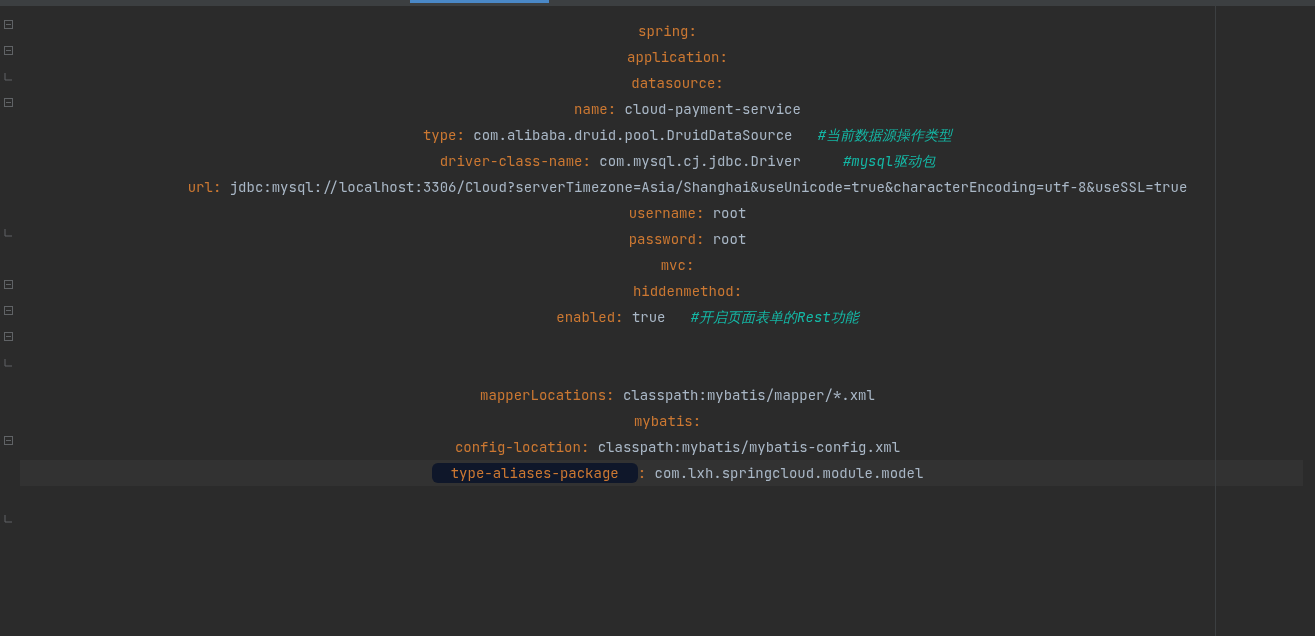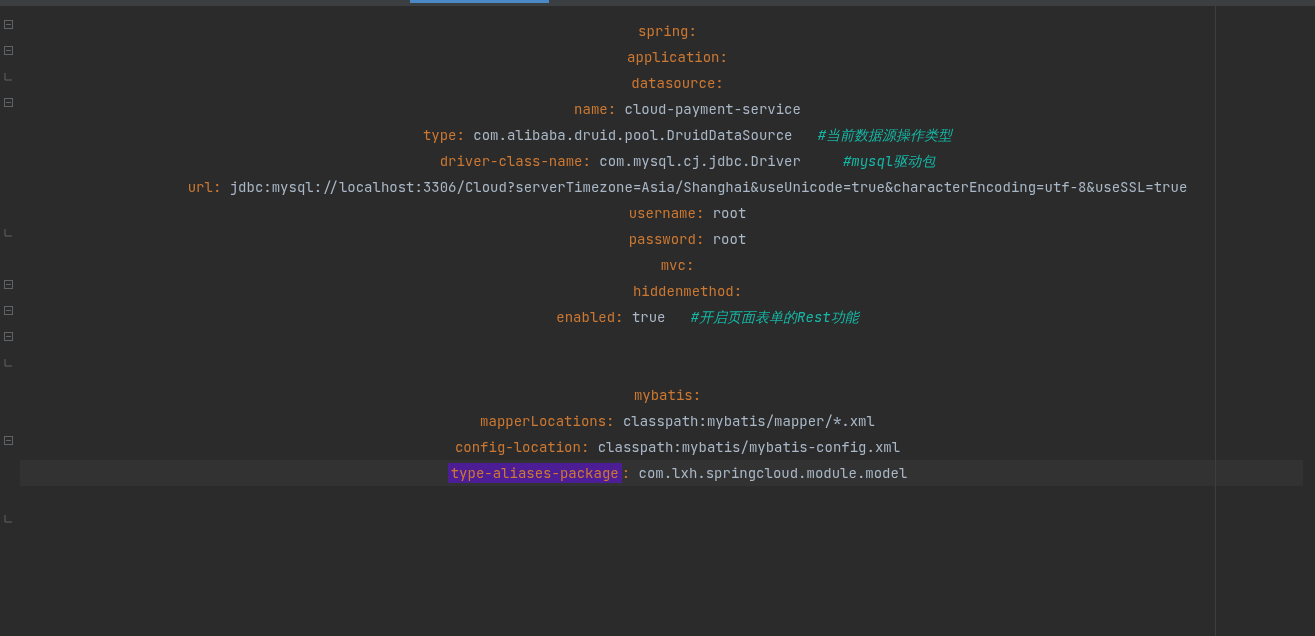--- a/index.html
+++ b/index.html
@@ -74,23 +74,24 @@
     }
     .key { color: #cc7832; }
     .val { color: #a9b7c6; }
     .colon { color: #cc7832; }
     .comment { color: #14b8a6; font-style: italic; }
     .ind1 { padding-left: 20px; }
     .ind2 { padding-left: 40px; }
     .ind3 { padding-left: 60px; }
     .ind4 { padding-left: 80px; }
     .type-aliases-key {
-      background: #4c1d95;
+      background: #0f172a;
       color: #cc7832;
-      padding: 1px 3px;
+      padding: 1px 19px;
+      border-radius: 6px;
     }
     .right-scrollbar {
       position: absolute;
       right: 0;
       top: 6px;
       bottom: 0;
       width: 12px;
       background: #2b2b2b;
     }
     .right-margin-line {
@@ -192,21 +193,21 @@
     <div class="line ind2"><span class="key">type</span><span class="colon">: </span><span class="val">com.alibaba.druid.pool.DruidDataSource</span><span>   </span><span class="comment">#当前数据源操作类型</span></div>
     <div class="line ind2"><span class="key">driver-class-name</span><span class="colon">: </span><span class="val">com.mysql.cj.jdbc.Driver</span><span>     </span><span class="comment">#mysql驱动包</span></div>
     <div class="line ind2"><span class="key">url</span><span class="colon">: </span><span class="val">jdbc:mysql://localhost:3306/Cloud?serverTimezone=Asia/Shanghai&amp;useUnicode=true&amp;characterEncoding=utf-8&amp;useSSL=true</span></div>
     <div class="line ind2"><span class="key">username</span><span class="colon">: </span><span class="val">root</span></div>
     <div class="line ind2"><span class="key">password</span><span class="colon">: </span><span class="val">root</span></div>
     <div class="line ind1"><span class="key">mvc</span><span class="colon">:</span></div>
     <div class="line ind2"><span class="key">hiddenmethod</span><span class="colon">:</span></div>
     <div class="line ind4"><span class="key">enabled</span><span class="colon">: </span><span class="val">true</span><span>   </span><span class="comment">#开启页面表单的Rest功能</span></div>
     <div class="line"></div>
     <div class="line"></div>
+    <div class="line ind1"><span class="key">mapperLocations</span><span class="colon">: </span><span class="val">classpath:mybatis/mapper/*.xml</span></div>
     <div class="line"><span class="key">mybatis</span><span class="colon">:</span></div>
-    <div class="line ind1"><span class="key">mapperLocations</span><span class="colon">: </span><span class="val">classpath:mybatis/mapper/*.xml</span></div>
     <div class="line ind1"><span class="key">config-location</span><span class="colon">: </span><span class="val">classpath:mybatis/mybatis-config.xml</span></div>
     <div class="line ind1 highlighted"><span class="type-aliases-key">type-aliases-package</span><span class="colon">: </span><span class="val">com.lxh.springcloud.module.model</span></div>
   </div>
 </div>
 
 <div class="right-margin-line"></div>
 <div class="right-scrollbar"></div>
 
 </body></html>

